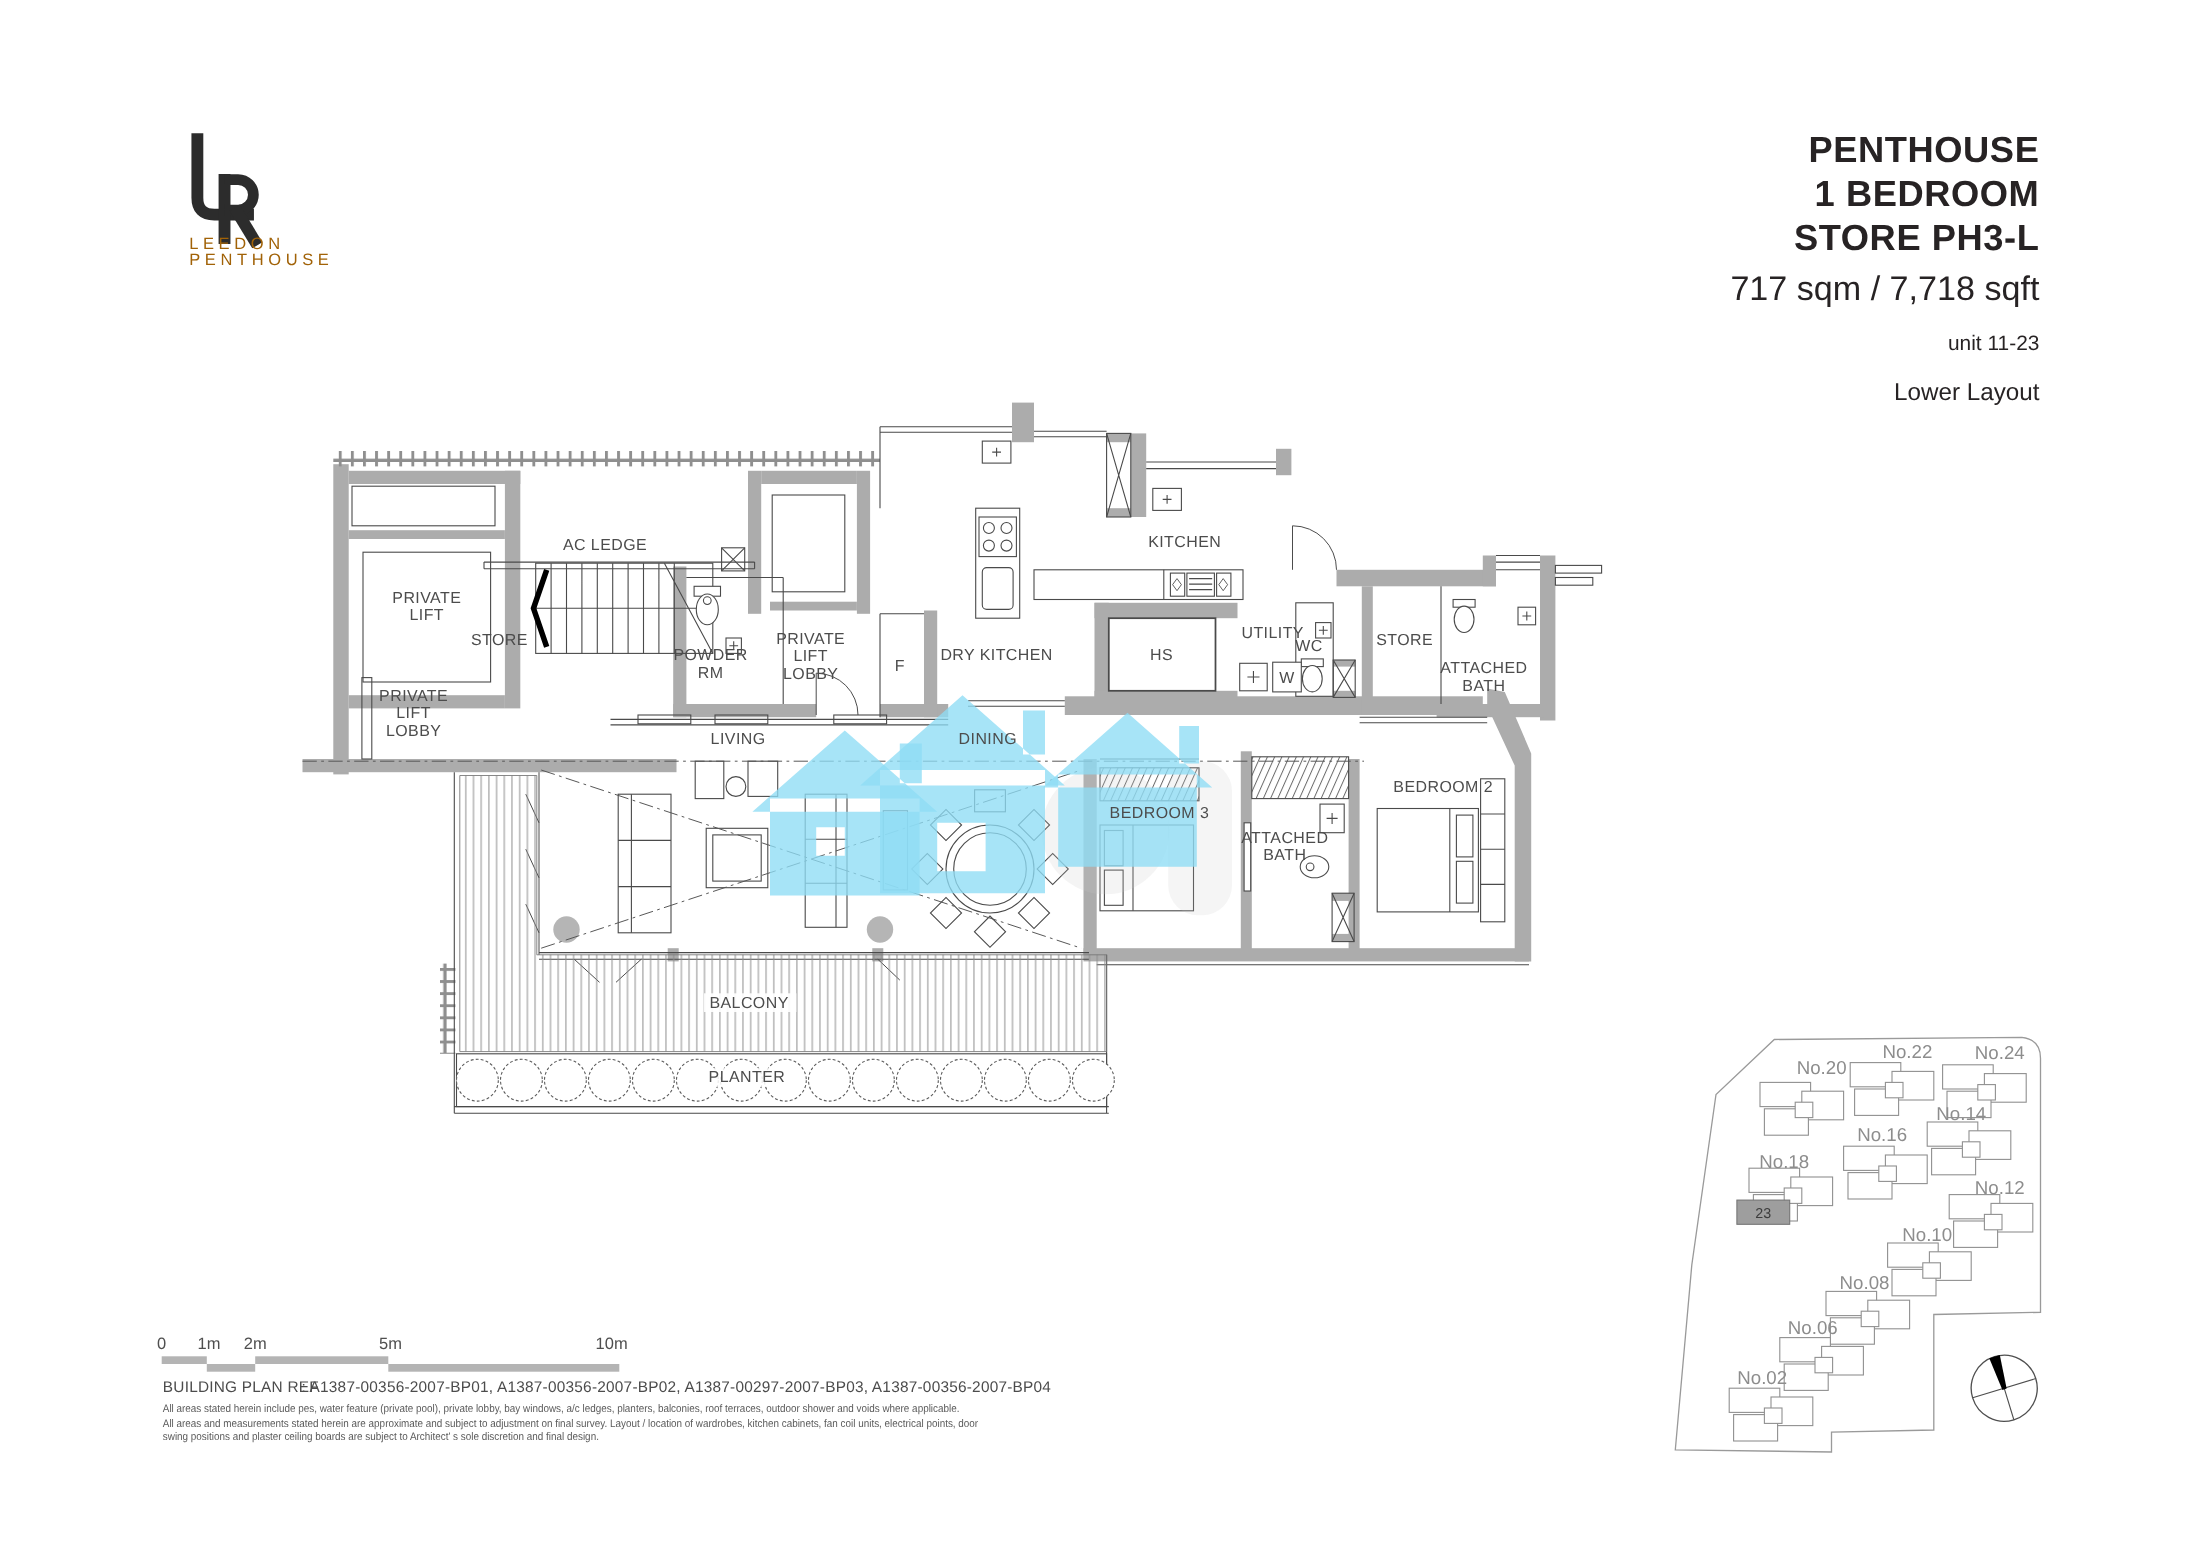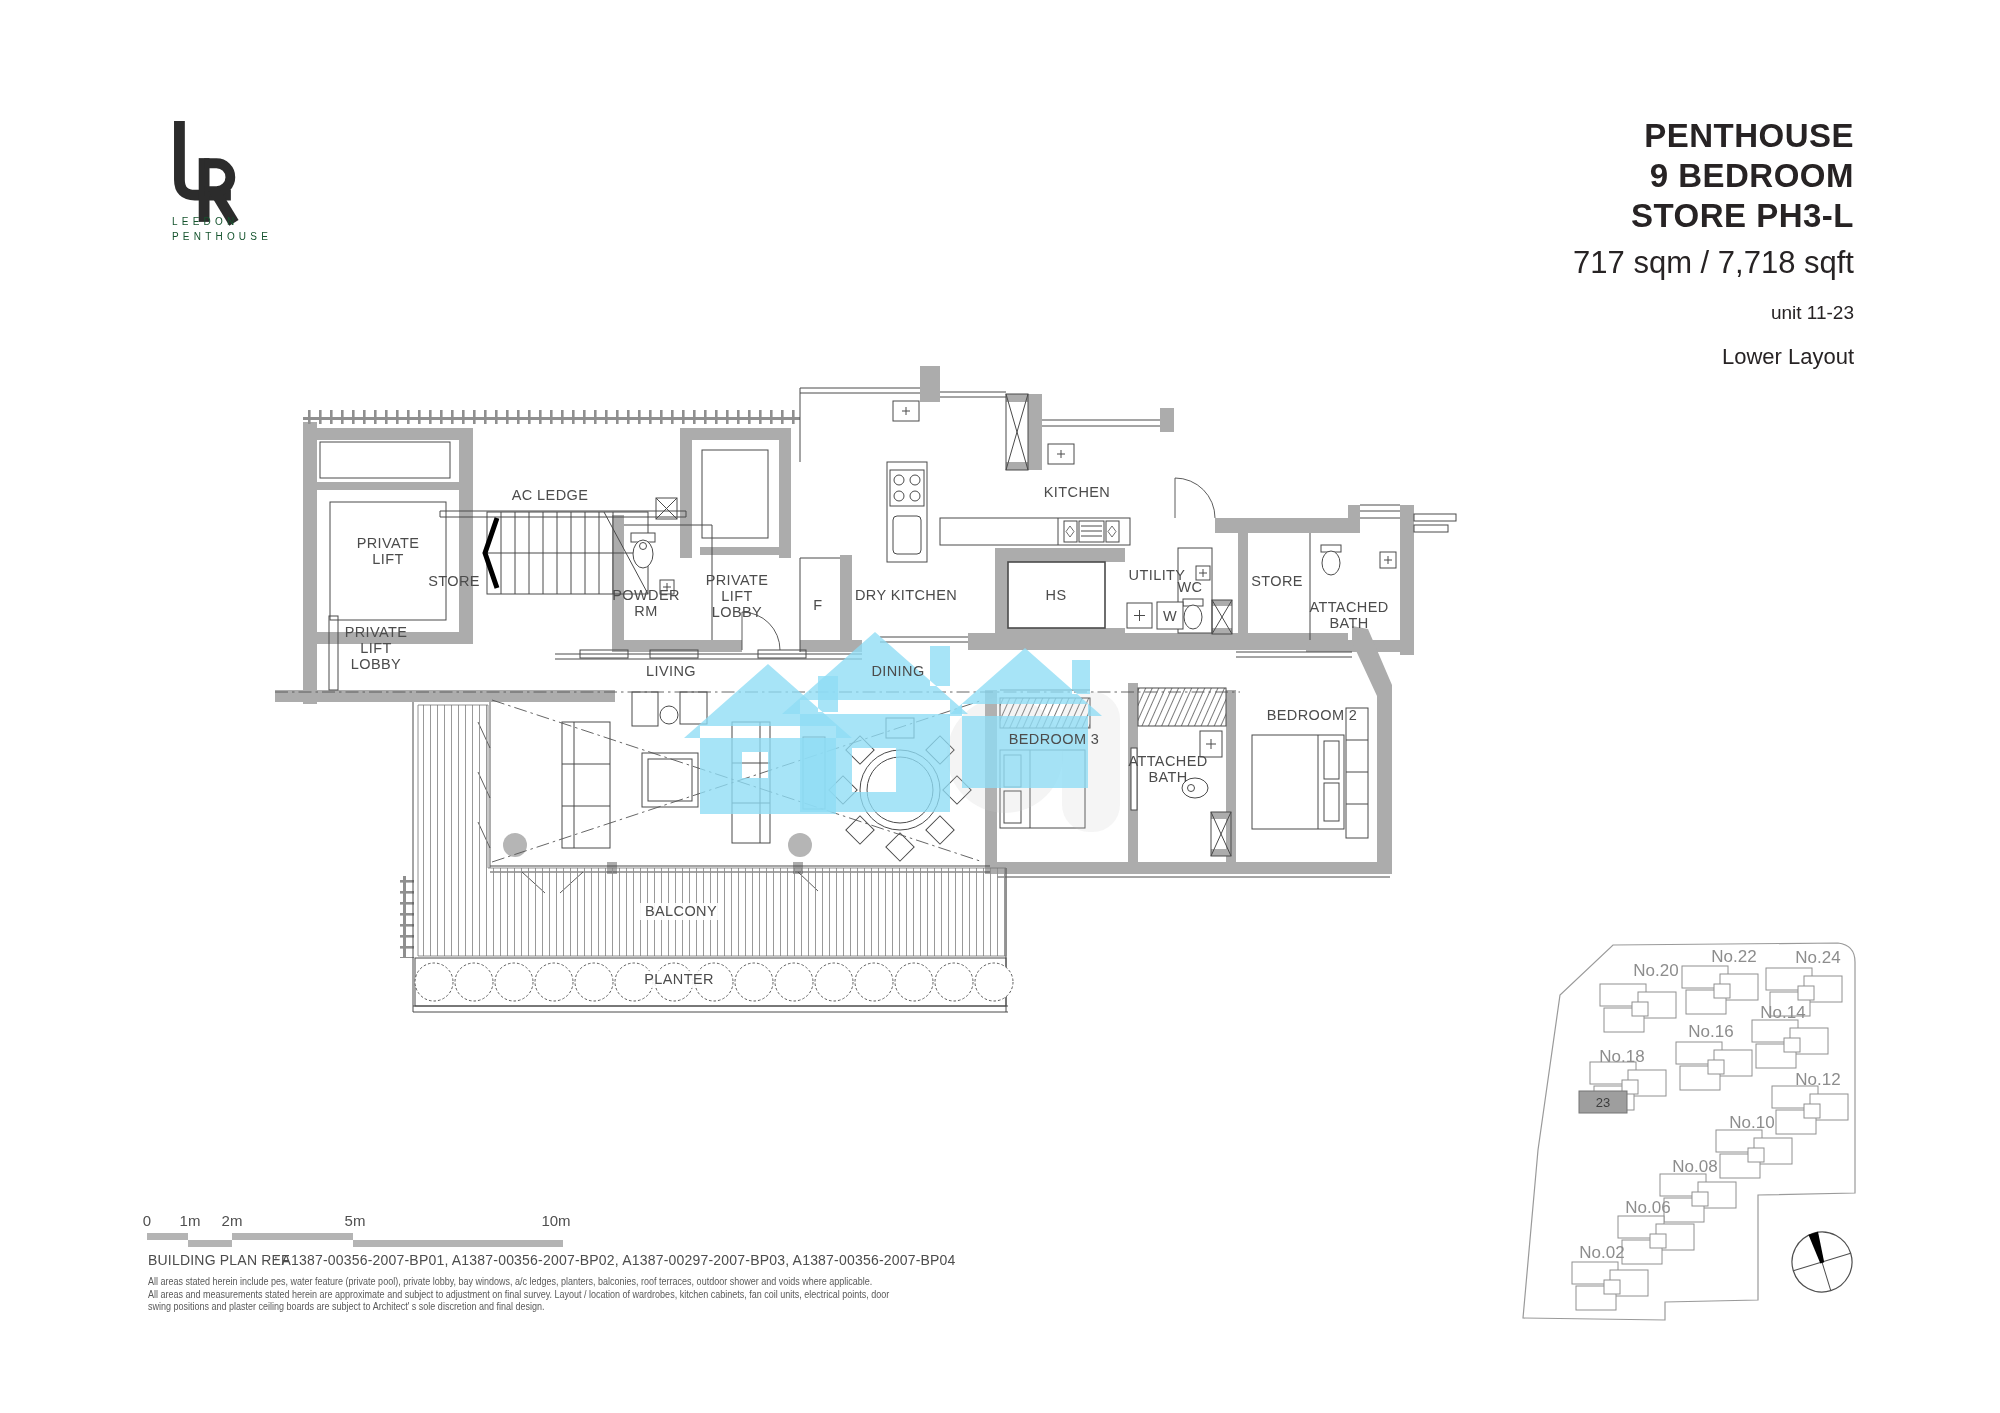--- a/index.html
+++ b/index.html
@@ -1,22 +1,22 @@
 <!DOCTYPE html>
 <html><head>
 <meta charset="utf-8">
 <style>
   html,body{margin:0;padding:0;background:#fff;}
   body{width:2000px;height:1413px;position:relative;overflow:hidden;
        font-family:"Liberation Sans",sans-serif;color:#2b2b2b;}
   #plan-svg{position:absolute;left:0;top:0;}
   
   .logo{position:absolute;left:148px;top:118px;width:150px;}
-  .logo-text{position:absolute;left:24px;top:96px;font-size:10px;letter-spacing:4.2px;
-             color:#14532d;line-height:15px;white-space:nowrap;}
+  .logo-text{position:absolute;left:24px;top:96px;font-size:15px;letter-spacing:4.2px;
+             color:#a16207;line-height:15px;white-space:nowrap;}
   .titleblock{position:absolute;top:116px;right:146px;text-align:right;color:#272324;}
   .titleblock .big{font-size:33px;font-weight:bold;line-height:40px;letter-spacing:0.5px;}
   .titleblock .area{margin-top:9px;font-size:31px;}
   .titleblock .unit{margin-top:21px;font-size:19px;}
   .titleblock .level{margin-top:20px;font-size:22px;}
   
   .footer{position:absolute;left:148px;top:1250px;width:1250px;color:#4c4c4c;}
   .ref-row{font-size:14px;line-height:20px;letter-spacing:0.2px;white-space:nowrap;}
   .ref-label{display:inline-block;width:126px;}
   .disclaimer{margin-top:6px;font-size:10px;line-height:12.5px;color:#5a5a5a;
@@ -423,21 +423,21 @@
     </g>
   </svg>
   <div class="logo-text">
     <div>LEEDON</div>
     <div>PENTHOUSE</div>
   </div>
 </div>
 
 <div class="titleblock">
   <div class="big">PENTHOUSE</div>
-  <div class="big">9 BEDROOM</div>
+  <div class="big">1 BEDROOM</div>
   <div class="big">STORE  PH3-L</div>
   <div class="area">717 sqm / 7,718 sqft</div>
   <div class="unit">unit 11-23</div>
   <div class="level">Lower Layout</div>
 </div>
 
 <div class="footer">
   <div class="ref-row">
     <span class="ref-label">BUILDING PLAN REF</span><span>: A1387-00356-2007-BP01, A1387-00356-2007-BP02, A1387-00297-2007-BP03, A1387-00356-2007-BP04</span>
   </div>

